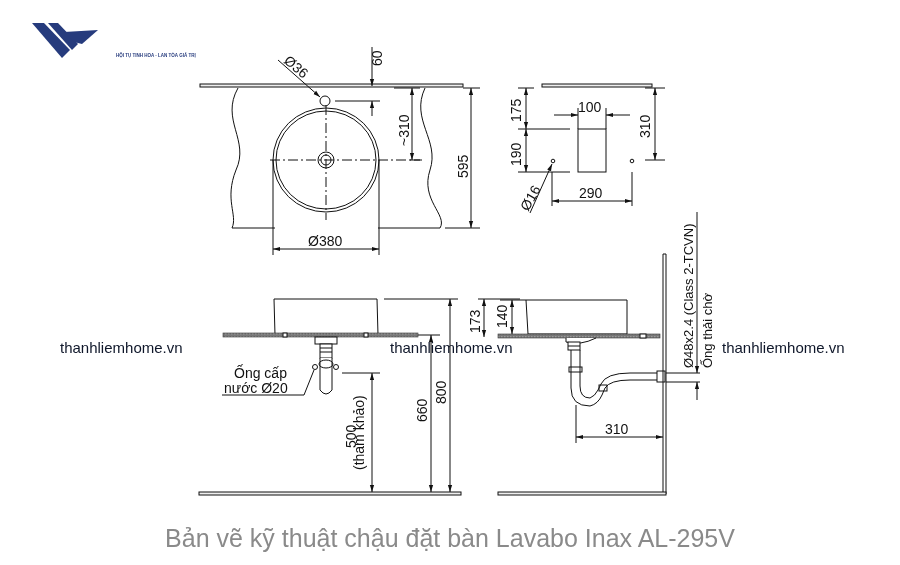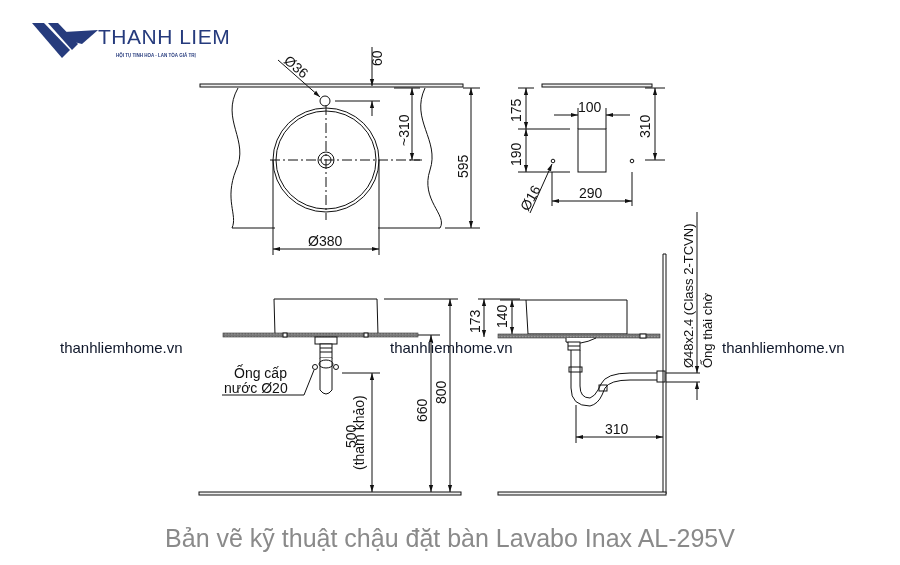--- a/index.html
+++ b/index.html
@@ -14,21 +14,20 @@
 </style>
 </head>
 <body>
 
 <div class="logo">
   <svg width="70" height="44" viewBox="0 0 70 44" style="position:absolute;left:0;top:0">
     <polygon points="2,3 14,3 40,30 32,38" fill="#263b7d"></polygon>
     <polygon points="18,3 28,3 48,24 42,30" fill="#263b7d"></polygon>
     <polygon points="34,12 68,10 52,24 44,22" fill="#263b7d"></polygon>
   </svg>
-  <div class="logo-title">THANH LIEM</div>
   <div class="logo-slogan">HỘI TỤ TINH HOA - LAN TỎA GIÁ TRỊ</div>
 </div>
 
 <div class="watermark" style="left:60px;top:339px;">thanhliemhome.vn</div>
 <div class="watermark" style="left:390px;top:339px;">thanhliemhome.vn</div>
 <div class="watermark" style="left:722px;top:339px;">thanhliemhome.vn</div>
 
 <svg class="drawing" width="900" height="565" viewBox="0 0 900 565">
   <defs>
     <marker id="arr" viewBox="0 0 10 10" refX="10" refY="5" markerWidth="7" markerHeight="7" orient="auto-start-reverse">

